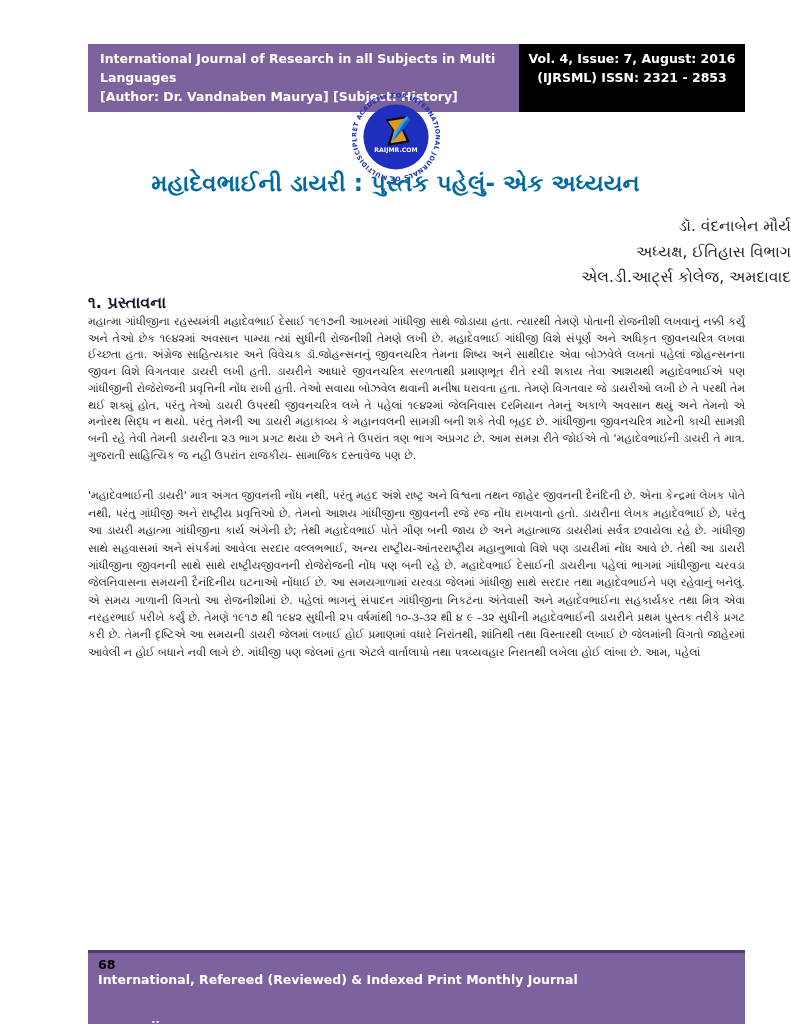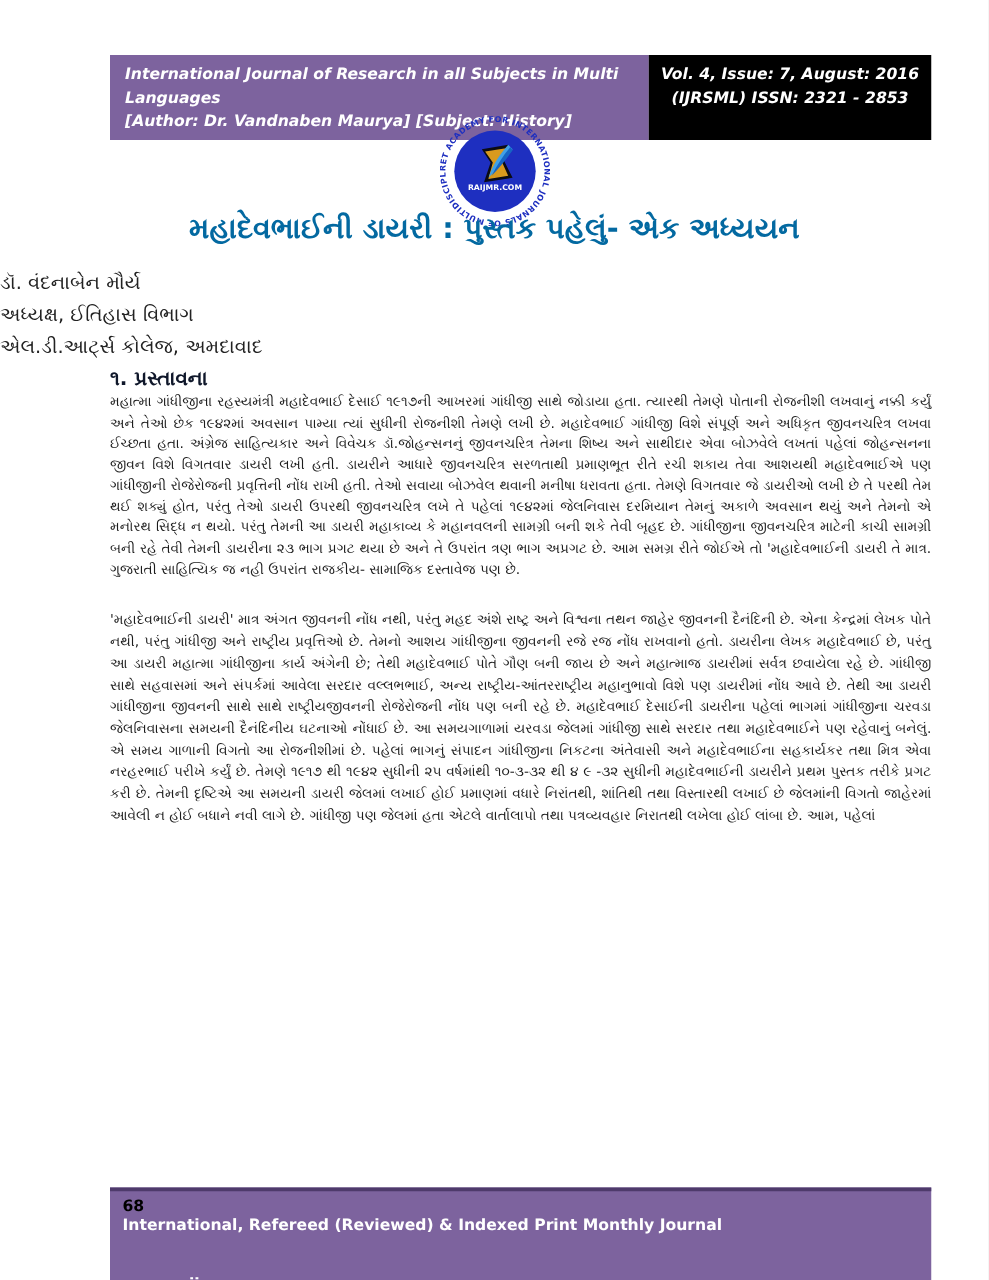--- a/index.html
+++ b/index.html
@@ -47,21 +47,21 @@
   
   .paper-title {
     position:absolute; top:170px; left:0; width:100%;
     text-align:center;
     font-weight:bold;
     font-size:23px;
     color:#0369a1;
   }
   .author-block {
     position:absolute; top:214px; left:0; width:100%;
-    text-align:left;
+    text-align:right;
     font-size:15.5px;
     line-height:1.65;
     color:#222222;
   }
 
   
   .body-text { top:293px; }
   .section-heading {
     font-weight:bold;
     font-size:16px;
@@ -91,21 +91,21 @@
   .footer-site { text-align:right;margin-top:32px; }
   .footer-row2 { text-align:center; font-size:12px; margin-top:1px; }
 
   .page { --purple:#7d639e; }
 </style>
 </head>
 <body>
 
 <div class="page">
 
-  <div class="content header-band" style="position:absolute;font-style:italic;">
+  <div class="content header-band" style="position:absolute;">
     <div class="header-left">
       <div>International Journal of Research in all Subjects in Multi Languages</div>
       <div>[Author: Dr. Vandnaben Maurya] [Subject: History]</div>
     </div>
     <div class="header-right">
       <div>Vol. 4, Issue: 7, August: 2016</div>
       <div>(IJRSML)  ISSN: 2321 - 2853</div>
     </div>
   </div>
 

